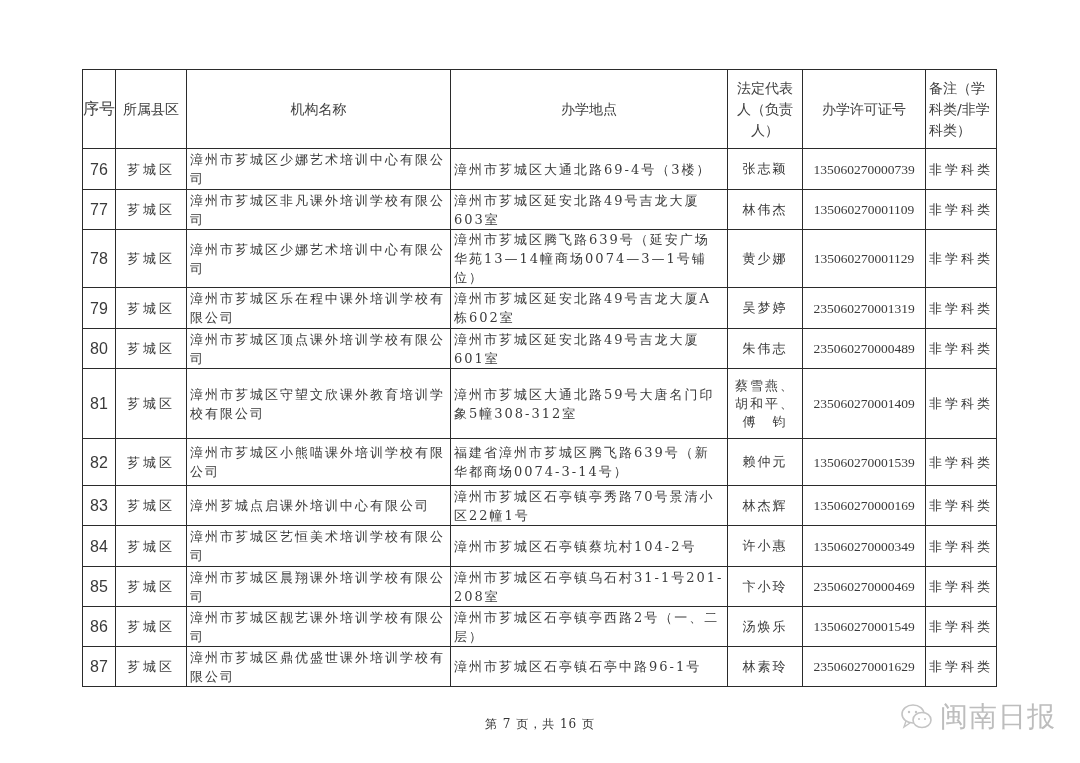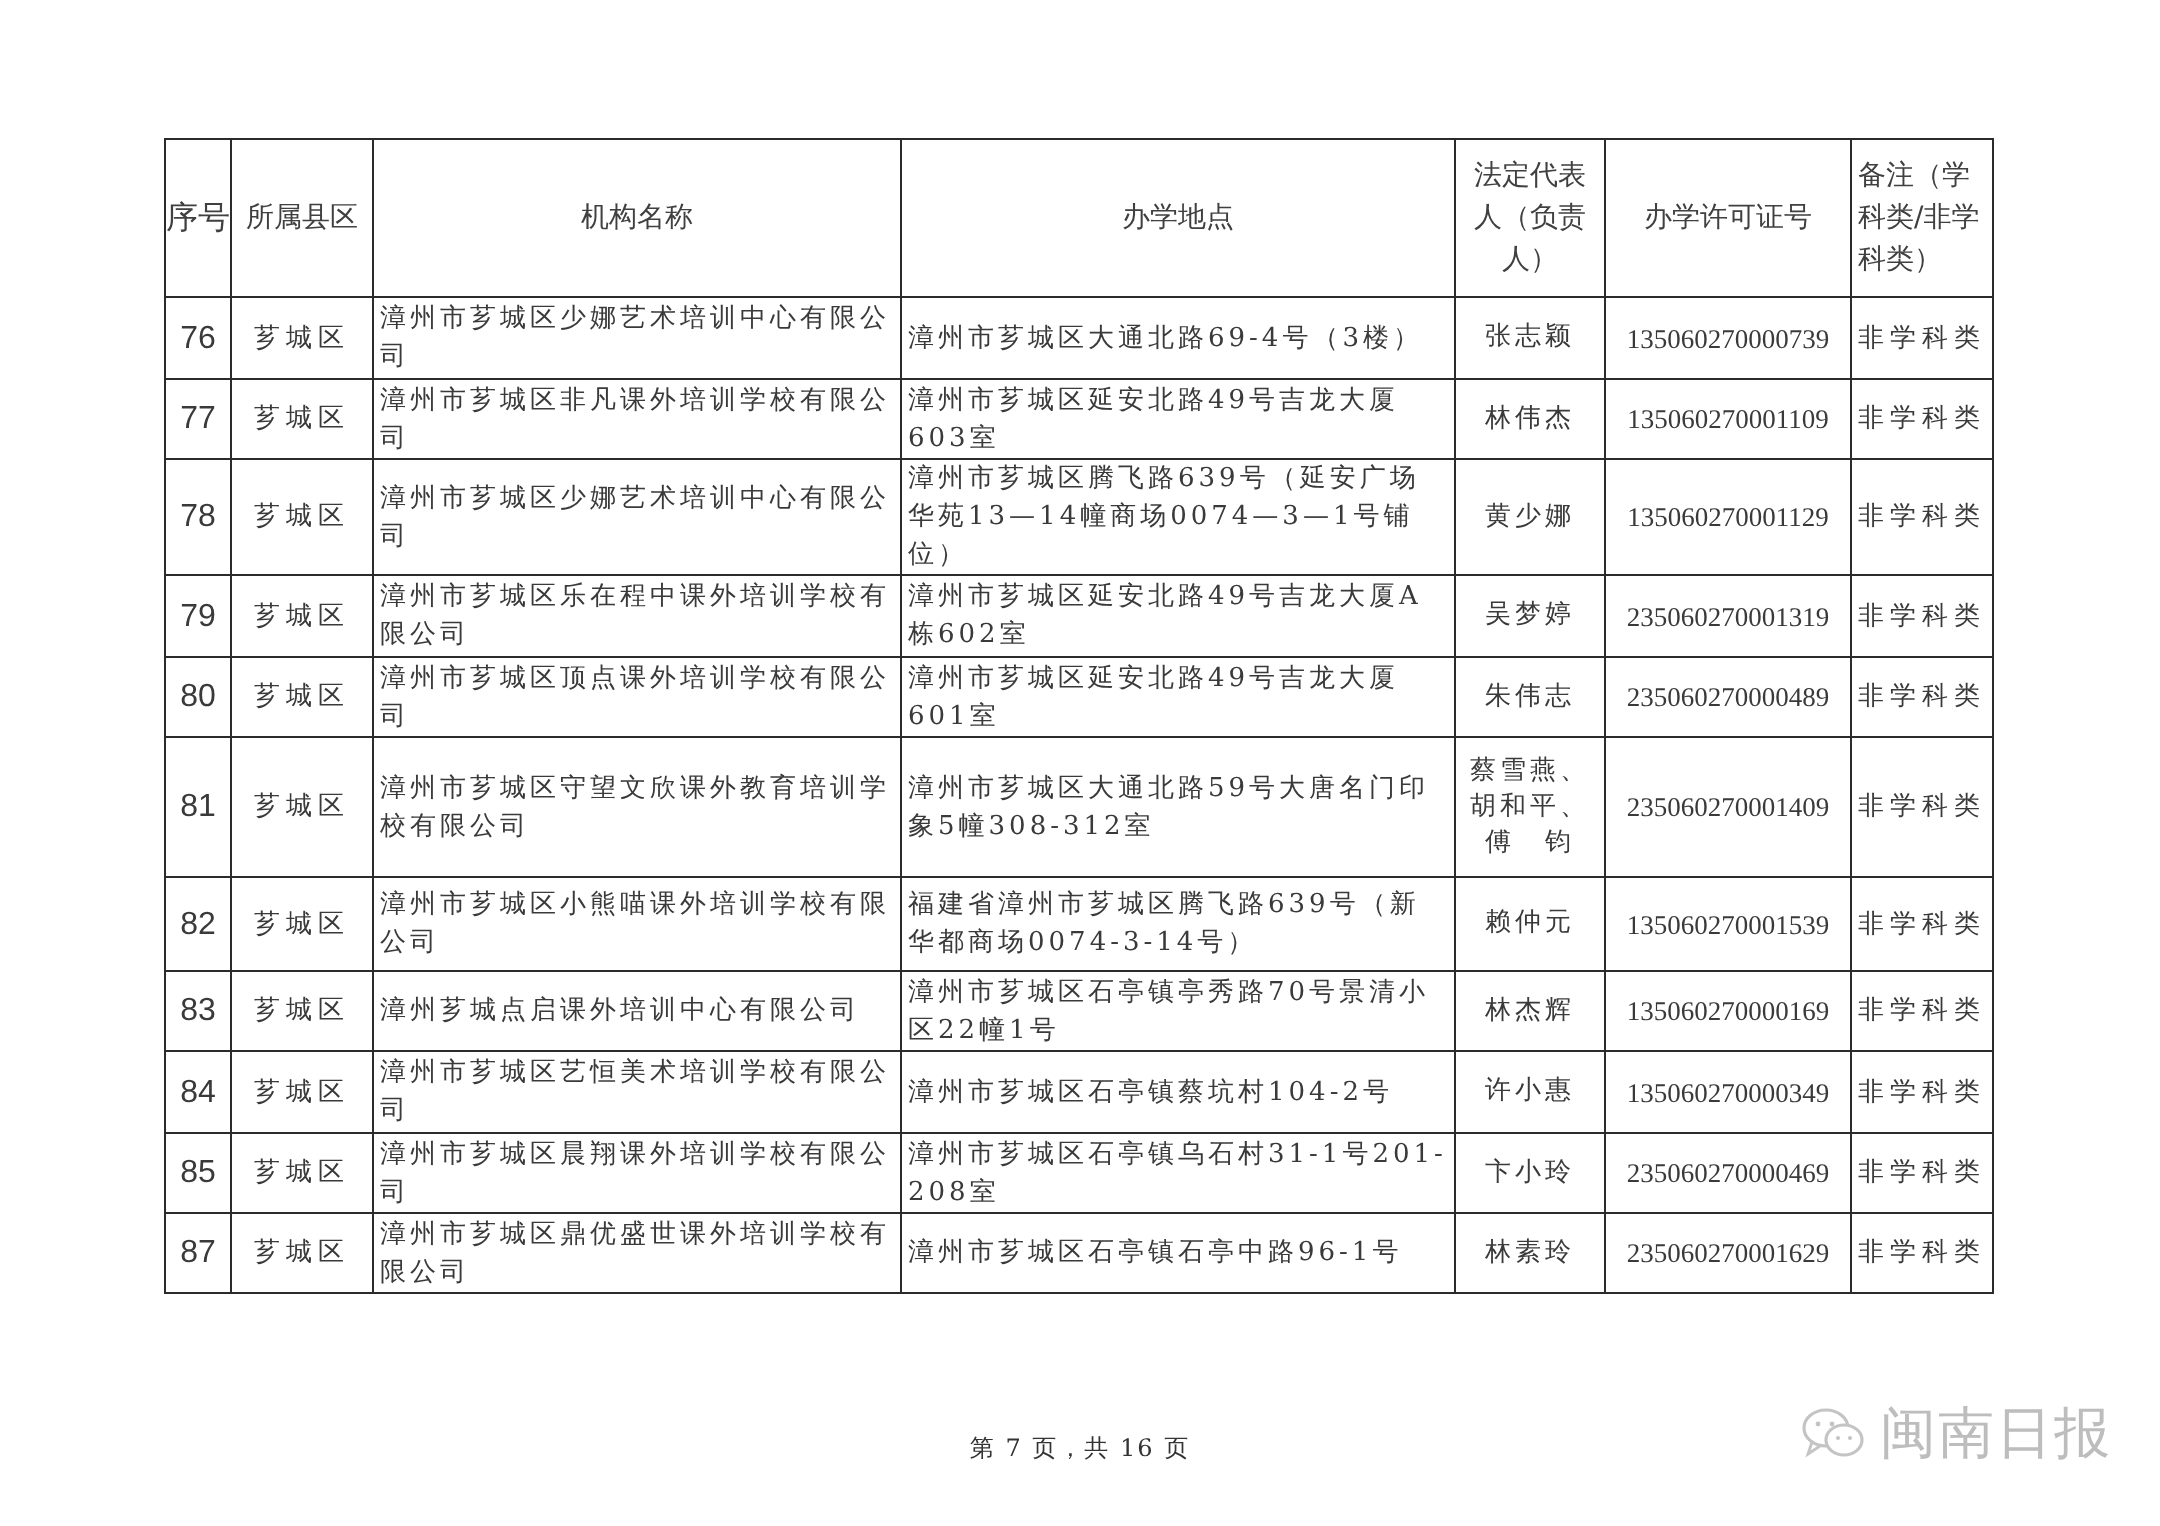--- a/index.html
+++ b/index.html
@@ -143,20 +143,29 @@
   </tr>
       <tr style="height: 40px;">
     <td class="num c-center">85</td>
     <td class="dist">芗城区</td>
     <td class="c-left">漳州市芗城区晨翔课外培训学校有限公司</td>
     <td class="c-left">漳州市芗城区石亭镇乌石村31-1号201-208室</td>
     <td class="rep">卞小玲</td>
     <td class="lic">235060270000469</td>
     <td class="note">非学科类</td>
   </tr>
+      <tr style="height: 40px;">
+    <td class="num c-center">86</td>
+    <td class="dist">芗城区</td>
+    <td class="c-left">漳州市芗城区靓艺课外培训学校有限公司</td>
+    <td class="c-left">漳州市芗城区石亭镇亭西路2号（一、二层）</td>
+    <td class="rep">汤焕乐</td>
+    <td class="lic">135060270001549</td>
+    <td class="note">非学科类</td>
+  </tr>
       <tr style="height: 40px; margin-top: 28px;">
     <td class="num c-center">87</td>
     <td class="dist">芗城区</td>
     <td class="c-left">漳州市芗城区鼎优盛世课外培训学校有限公司</td>
     <td class="c-left">漳州市芗城区石亭镇石亭中路96-1号</td>
     <td class="rep">林素玲</td>
     <td class="lic">235060270001629</td>
     <td class="note">非学科类</td>
   </tr>
     </tbody>

